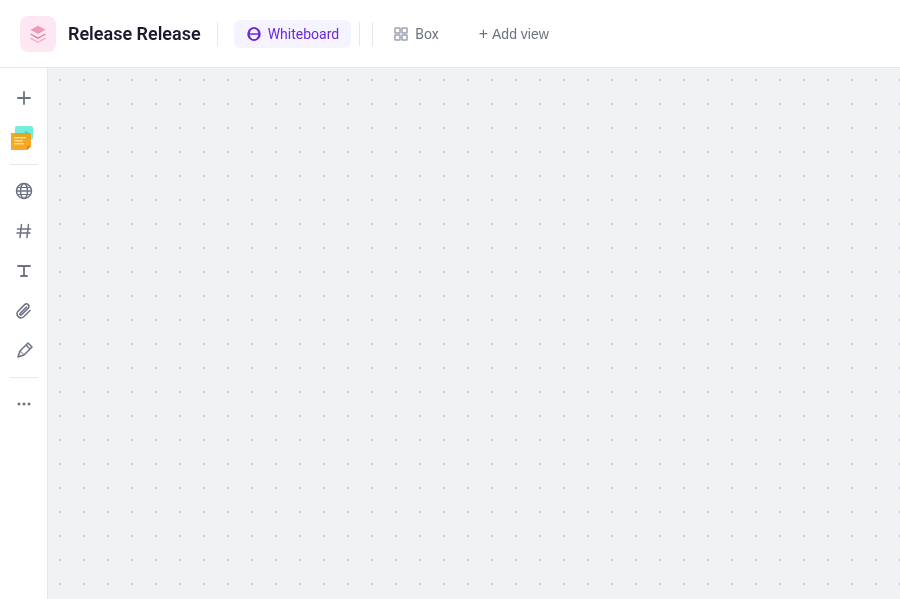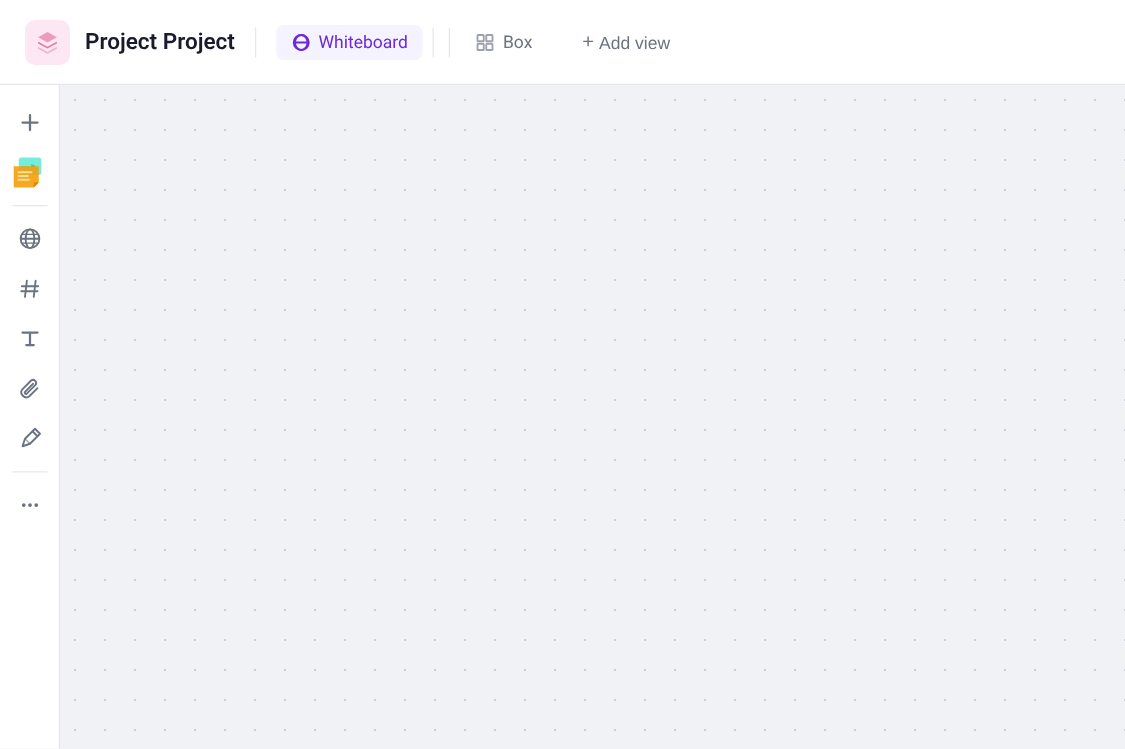--- a/index.html
+++ b/index.html
@@ -170,21 +170,21 @@
 
 <div class="header">
   <div class="project-icon">
     <svg viewBox="0 0 24 24" fill="none" xmlns="http://www.w3.org/2000/svg">
       <path d="M12 2L3 7l9 5 9-5-9-5z" fill="#e879a0" opacity="0.7"></path>
       <path d="M3 12l9 5 9-5" stroke="#e879a0" stroke-width="1.5" fill="none"></path>
       <path d="M3 17l9 5 9-5" stroke="#e879a0" stroke-width="1.5" fill="none" opacity="0.5"></path>
     </svg>
   </div>
 
-  <span class="project-title">Project Project</span>
+  <span class="project-title">Release Release</span>
 
   <div class="nav-divider"></div>
 
   <nav class="nav-tabs">
 
     <div class="nav-tab active">
       <span class="nav-tab-icon">
         <svg width="16" height="16" viewBox="0 0 16 16" fill="none">
           <circle cx="8" cy="8" r="6" stroke="#6d28d9" stroke-width="1.5" fill="none"></circle>
           <path d="M8 2 C5 2 3 5 3 8 C3 11 5 14 8 14" stroke="#6d28d9" stroke-width="1.5" fill="none"></path>

